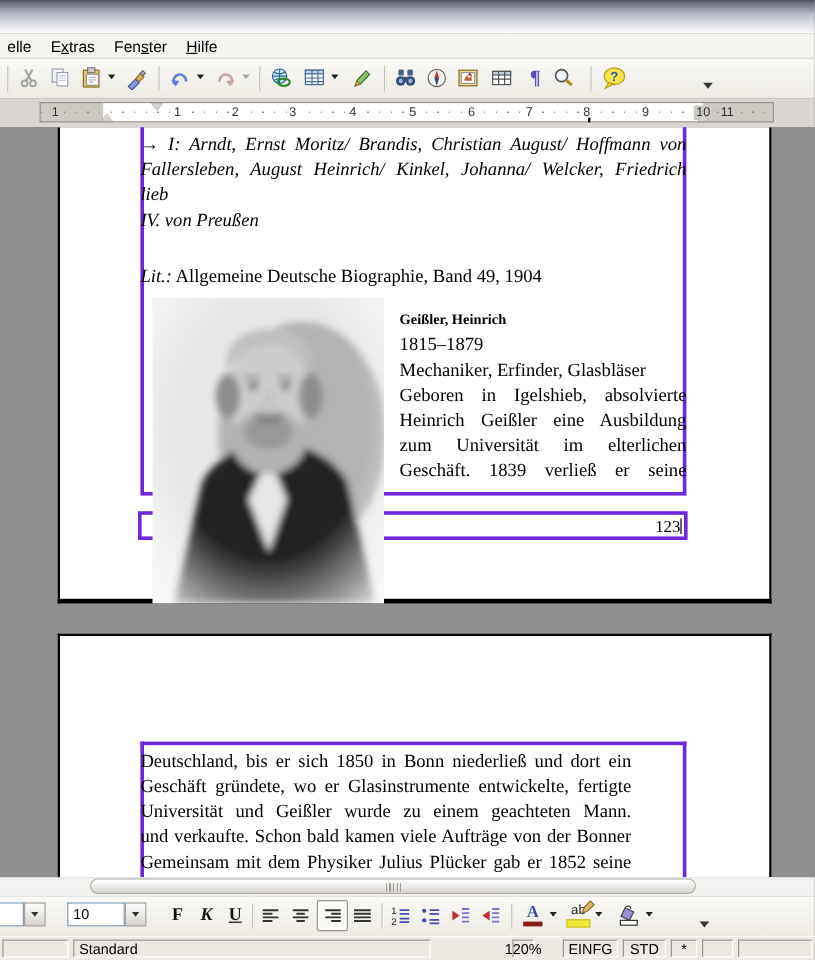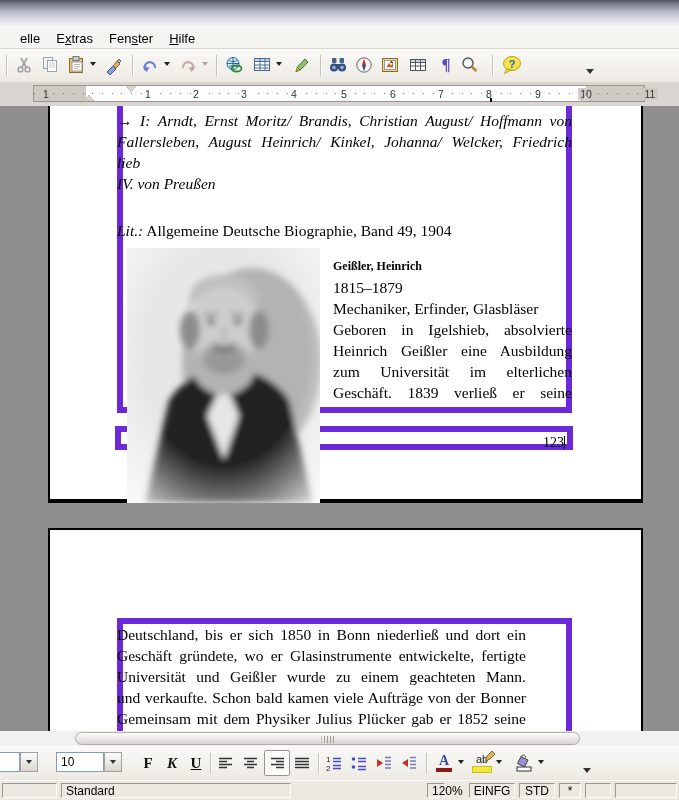--- a/index.html
+++ b/index.html
@@ -7,21 +7,21 @@
   .app{position:relative;width:679px;height:800px;background:#8f8f8f;}
 
   
   .titleband{position:absolute;left:0;top:0;width:679px;height:28px;
     background:linear-gradient(#4e515c 0%,#70737f 10%,#b9bcc8 42%,#dcdde4 70%,#f3f3f6 92%,#fafafa 100%);}
 
   
   .menubar{position:absolute;left:0;top:28px;width:679px;height:20px;background:#f5f4f1;
     border-bottom:1px solid #d9d6d0;display:flex;align-items:center;font-size:13px;color:#000;}
   .menuitem{padding:2px 8px;white-space:nowrap;}
-  .menuitem:first-child{padding-left:20px;}
+  .menuitem:first-child{padding-left:6px;}
   .menuitem .key{text-decoration:underline;}
 
   
   .toolbar{position:absolute;left:0;width:679px;background:linear-gradient(#faf9f7,#edeae3);
     border-bottom:1px solid #bbb8b0;}
   .toolbar.main{top:49px;height:33px;}
   .toolbar.fmt{top:746px;height:33px;border-top:1px solid #fff;}
   .tbtn{position:absolute;top:4px;width:24px;height:24px;display:flex;align-items:center;justify-content:center;}
   .tsep{position:absolute;top:6px;width:1px;height:21px;background:#c3c0b8;border-right:1px solid #fdfdfb;}
   .drop{position:absolute;top:13px;width:0;height:0;border-left:3.5px solid transparent;
@@ -57,21 +57,21 @@
   .ind-up{position:absolute;width:0;height:0;border-left:5px solid transparent;
     border-right:5px solid transparent;border-bottom:6px solid #d7d4ce;bottom:0;
     filter:drop-shadow(0 0 0.5px #555);}
   .caretmark{position:absolute;bottom:-1px;width:2px;height:4px;background:#111;}
 
   
   .workspace{position:absolute;left:0;top:106px;width:679px;height:625px;background:#8f8f8f;overflow:hidden;}
   .page{position:absolute;background:#fff;box-sizing:border-box;}
   .page1{left:48px;top:0;width:595px;height:397px;border:2px solid #000;border-top:none;border-bottom:4px solid #000;}
   .page2{left:48px;top:422px;width:595px;height:210px;border:2px solid #000;border-bottom:none;}
-  .frame{position:absolute;border:6px solid #6d28d9;box-sizing:border-box;padding-left:22px;}
+  .frame{position:absolute;border:3px solid #6d28d9;box-sizing:border-box;padding-left:22px;}
 
   .doc{font-family:"Liberation Serif",serif;font-size:15.5px;line-height:21px;color:#000;}
   .jline{text-align:justify;text-align-last:justify;height:21px;overflow:hidden;white-space:nowrap-;}
   .lline{text-align:left;height:21px;overflow:hidden;}
   .ital{font-style:italic;}
 
   .bio-title{font-weight:bold;font-size:12px;}
   .caret{display:inline-block;width:1px;height:13px;background:#000;vertical-align:-2px;}
 
   
@@ -265,21 +265,21 @@
       <span class="rnum" style="left:114px">1</span>
       <span class="rnum" style="left:162px">2</span>
       <span class="rnum" style="left:210px">3</span>
       <span class="rnum" style="left:260px">4</span>
       <span class="rnum" style="left:310px">5</span>
       <span class="rnum" style="left:359px">6</span>
       <span class="rnum" style="left:407px">7</span>
       <span class="rnum" style="left:455px">8</span>
       <span class="rnum" style="left:504px">9</span>
       <span class="rnum margin" style="left:552px">10</span>
-      <span class="rnum margin" style="left:616px">11</span>
+      <span class="rnum margin" style="left:572px">11</span>
       <div class="ind-first" style="left:92px"></div>
       <div class="ind-up" style="left:50px"></div>
       <div class="ind-up" style="left:547px"></div>
       <div class="caretmark" style="left:456px"></div>
     </div>
   </div>
 
   <div class="workspace">
 
     <div class="page page1">
@@ -476,24 +476,24 @@
             <path d="M7 3.5c1.5-2.5 5-1.5 4.5 1" fill="none" stroke="#444"></path>
           </svg>
         </span>
     </div>
     <div class="drop" style="left:538px"></div>
     <div class="overflow" style="left:583px;top:21px"></div>
   </div>
 
   <div class="statusbar">
     <div class="scell" style="left:2px;width:55px"></div>
-    <div class="scell" style="left:61px;width:230px">
+    <div class="scell" style="left:61px;width:298px">
         <span>Standard</span>
       </div>
-    <div class="scell" style="left:427px;width:18px;justify-content:flex-start">
+    <div class="scell" style="left:427px;width:18px;justify-content:center">
         <span>120%</span>
       </div>
     <div class="scell" style="left:469px;width:46px;justify-content:center">
         <span>EINFG</span>
       </div>
     <div class="scell" style="left:519px;width:36px;justify-content:center">
         <span>STD</span>
       </div>
     <div class="scell" style="left:559px;width:22px;justify-content:center">
         <span>*</span>

